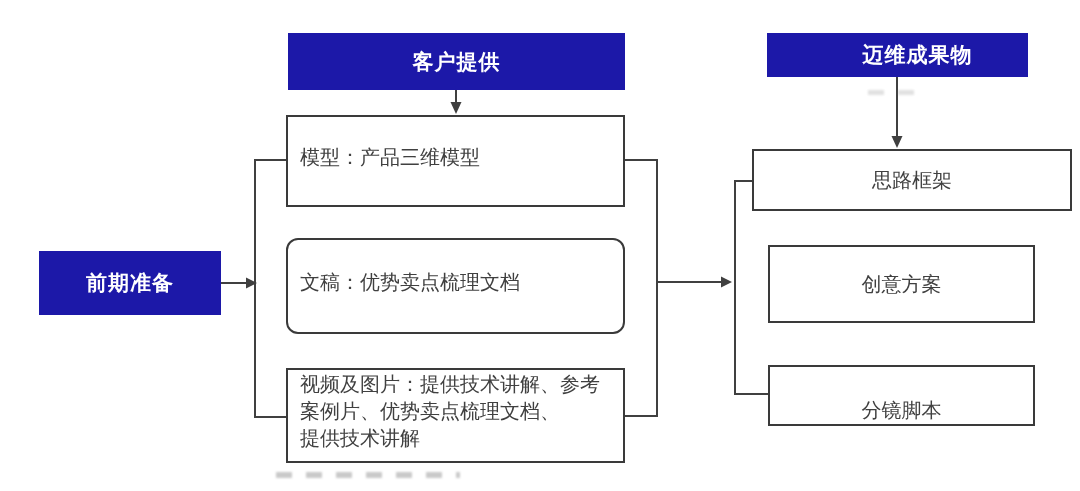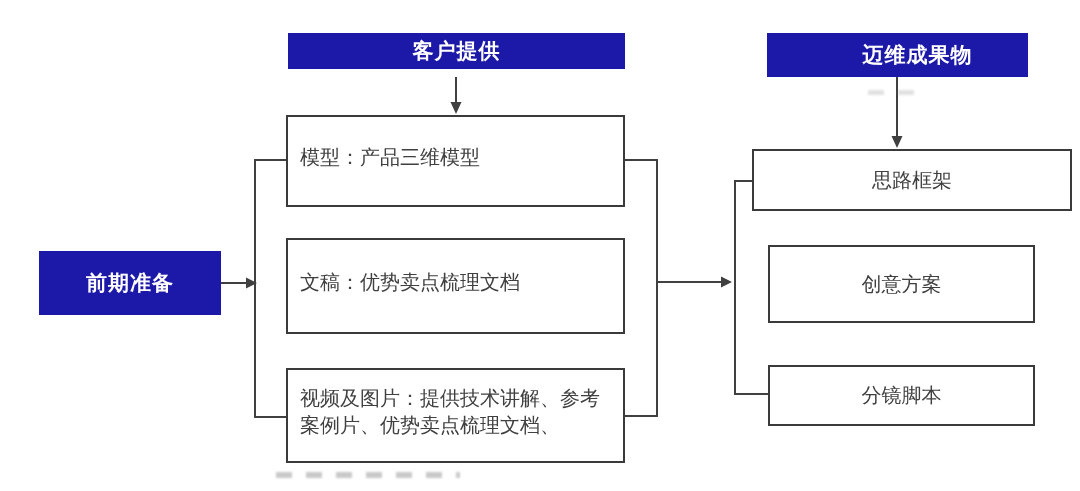--- a/index.html
+++ b/index.html
@@ -15,35 +15,35 @@
     font-family:"Liberation Sans","DejaVu Sans",sans-serif;
   }
   .stage{position:absolute;inset:0;}
   svg.connectors{position:absolute;left:0;top:0;width:1080px;height:491px;}
   .hdr{
     position:absolute;background:var(--accent-blue);color:#ffffff;
     font-weight:bold;font-size:21px;display:flex;align-items:center;justify-content:center;
     letter-spacing:1px;box-sizing:border-box;
   }
   .hdr-prep{left:39px;top:251px;width:182px;height:64px;}
-  .hdr-client{left:288px;top:33px;width:337px;height:36px;}
+  .hdr-client{left:288px;top:33px;width:337px;height:57px;}
   .hdr-deliver{left:767px;top:33px;width:261px;height:44px;padding-left:40px;}
   .wbox{
     position:absolute;background:#ffffff;border:2px solid var(--box-border);
     color:var(--text);font-size:20px;box-sizing:border-box;
     display:flex;flex-direction:column;justify-content:center;
   }
   .wbox.left{align-items:flex-start;padding:4px 10px 12px 12px;line-height:27px;}
   .wbox.center{align-items:center;text-align:center;}
   .box-m1{left:286px;top:115px;width:339px;height:92px;}
-  .box-m2{left:286px;top:238px;width:339px;height:96px;}
+  .box-m2{left:286px;top:238px;width:339px;height:96px;border-radius:12px;}
   .box-m3{left:286px;top:368px;width:339px;height:95px;}
   .box-r1{left:752px;top:149px;width:320px;height:62px;}
   .box-r2{left:768px;top:245px;width:267px;height:78px;}
-  .box-r3{left:768px;top:365px;width:267px;height:61px;}
+  .box-r3{left:768px;top:365px;width:267px;height:61px;justify-content:flex-end;}
   .wline{display:block;}
   .smudge{
     position:absolute;filter:blur(1px);opacity:.45;
     background:repeating-linear-gradient(90deg, #8a8a8a 0 16px, transparent 16px 30px);
   }
   .smudge-bottom{left:276px;top:472px;width:184px;height:6px;}
   .smudge-top{left:868px;top:90px;width:46px;height:5px;opacity:.25;}
 </style>
 </head>
 <body>
@@ -83,20 +83,21 @@
 
   <div class="wbox left box-m1">
     <span class="wline">模型：产品三维模型</span>
   </div>
   <div class="wbox left box-m2">
     <span class="wline">文稿：优势卖点梳理文档</span>
   </div>
   <div class="wbox left box-m3">
     <span class="wline">视频及图片：提供技术讲解、参考</span>
     <span class="wline">案例片、优势卖点梳理文档、</span>
+    <span class="wline">提供技术讲解</span>
   </div>
 
   <div class="wbox center box-r1">
     <span>思路框架</span>
   </div>
   <div class="wbox center box-r2">
     <span>创意方案</span>
   </div>
   <div class="wbox center box-r3">
     <span>分镜脚本</span>

